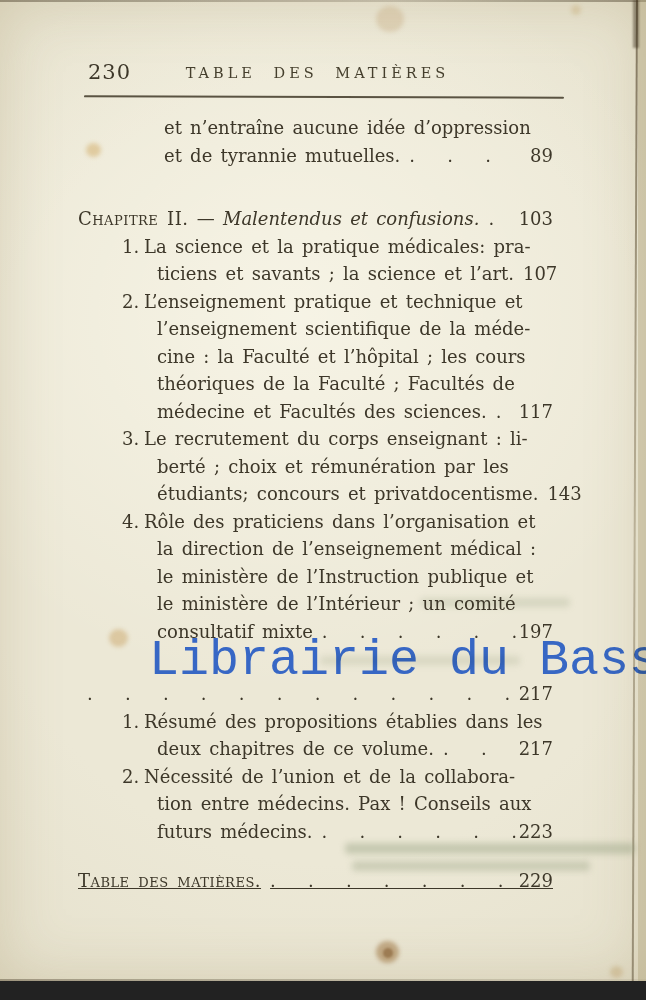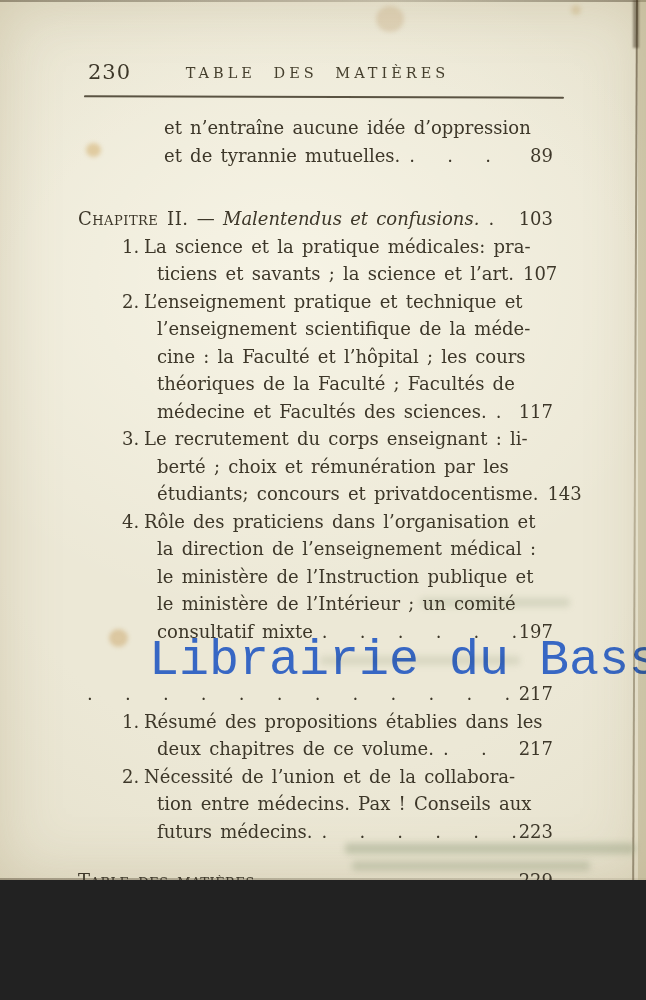--- a/index.html
+++ b/index.html
@@ -1,18 +1,18 @@
 <!DOCTYPE html>
 <html><head>
 <meta charset="utf-8">
 <style>
   html,body{margin:0;padding:0;background:#222;}
   .photo{
     position:relative;
-    width:646px;height:880px;
+    width:646px;height:981px;
     overflow:hidden;
     font-family:"DejaVu Serif","Liberation Serif",serif;
     color:#3d3729;
     background:
       radial-gradient(90% 55% at 45% 32%, rgba(255,253,242,0.55), rgba(255,253,242,0) 70%),
       radial-gradient(130% 95% at 50% 48%, #ece8d6 42%, #e2ddc7 84%, #d8d2b9 100%),
       #e9e5d1;
     box-shadow:inset 0 0 60px rgba(150,130,85,0.25);
   }
   

